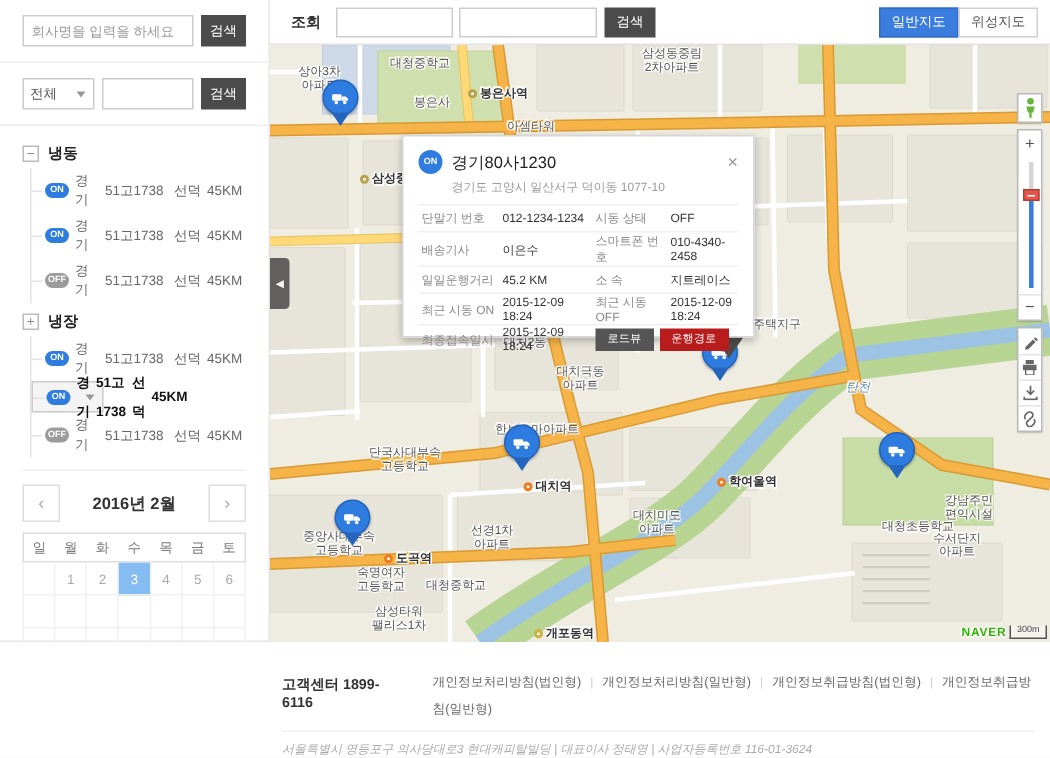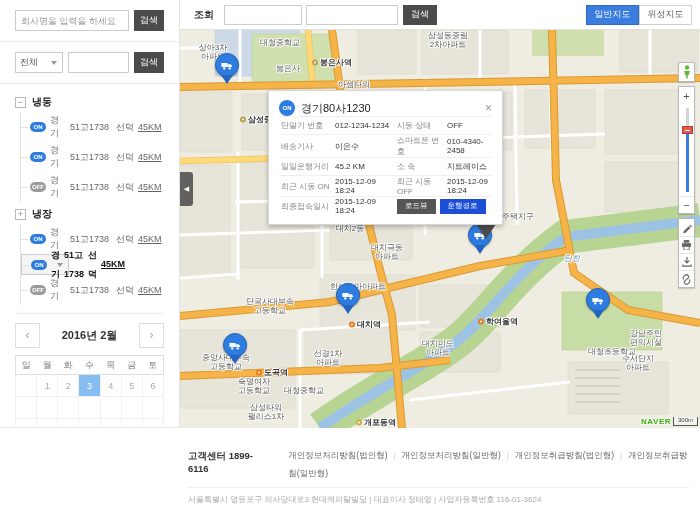--- a/index.html
+++ b/index.html
@@ -24,21 +24,21 @@
   .expander { width:11px; height:11px; border:1px solid #bbb; background:#fff; font-size:9px; line-height:9px; text-align:center; color:#888; cursor:pointer; }
   .gname { font-size:10px; font-weight:bold; color:#222; }
   .tree-children { margin-left:5px; border-left:1px solid #e3e3e3; }
   .tree-item { position:relative; display:flex; align-items:center; gap:4px; padding:2px 0 2px 9px; cursor:pointer; }
   .tree-item:before { content:''; position:absolute; left:0; top:50%; width:7px; height:1px; background:#e3e3e3; }
   .tree-item.sel { background:#f4f4f4; }
   .tree-item.sel .c { font-weight:bold; color:#111; }
   .badge { width:16px; height:10px; border-radius:6px; color:#fff; font-size:6px; font-weight:bold; text-align:center; line-height:10px; flex:none; }
   .badge.on { background:#2e7ce0; } .badge.off { background:#9b9b9b; }
   .c { font-size:9px; color:#666; }
-  .c.r { width:16px; } .c.p { width:42px; } .c.d { width:18px; } .c.k { width:26px;text-decoration:underline; }
+  .c.r { width:16px; } .c.p { width:42px; } .c.d { width:18px; } .c.k { width:26px; }
 
   
   .cal { margin:9px 15px 0; }
   .cal-nav { display:flex; align-items:center; justify-content:space-between; margin-bottom:7px; }
   .cal-btn { width:25px; height:25px; border:1px solid #ddd; background:#fff; color:#aaa; font-size:12px; line-height:23px; text-align:center; cursor:pointer; }
   .cal-title { font-size:11px; font-weight:bold; color:#333; }
   .cal table { width:100%; border-collapse:collapse; border:1px solid #ddd; }
   .cal th { height:19px; font-size:9px; color:#777; font-weight:normal; border-bottom:1px solid #ddd; }
   .cal td { height:22px; width:21px; text-align:center; font-size:9px; color:#aaa; border:1px solid #f1f1f1; cursor:pointer; }
   .cal td.today { background:#85bdf2; color:#fff; }
@@ -73,21 +73,21 @@
   .pu-badge { width:16px; height:16px; border-radius:50%; background:#2e7ce0; color:#fff; font-size:6px; font-weight:bold; display:flex; align-items:center; justify-content:center; flex:none; }
   .pu-title { font-size:11px; font-weight:normal; color:#222; }
   .pu-close { margin-left:auto; font-size:12px; color:#999; cursor:pointer; line-height:10px; }
   .pu-addr { font-size:8px; color:#999; margin:3px 0 6px 22px; }
   .pu-table { width:100%; border-collapse:collapse; }
   .pu-table td { border-top:1px solid #efefef; height:18px; font-size:8px; padding:0 2px; }
   .pu-l { color:#888; width:54px; } .pu-v { color:#333; width:62px; }
   .pu-l2 { color:#888; width:50px; } .pu-v2 { color:#333; }
   .pu-btns { display:flex; gap:4px; }
   .pu-btn { height:15px; border:none; color:#fff; font-size:7.5px; padding:0 8px; cursor:pointer; }
-  .pu-btn.dark { background:#555; } .pu-btn.blue { background:#1d4ed8; }
+  .pu-btn.dark { background:#555; } .pu-btn.blue { background:#b91c1c; }
 
   
   .collapse-tab { position:absolute; left:0; top:142px; width:13px; height:34px; background:#4a4a4a; color:#fff; font-size:7px; display:flex; align-items:center; justify-content:center; cursor:pointer; border-radius:0 3px 3px 0; opacity:.85; }
   .ctrl { position:absolute; left:498px; width:17px; background:#fff; border:1px solid #b9b9b9; box-shadow:0 1px 1px rgba(0,0,0,.15); }
   .ctrl-cell { height:17px; display:flex; align-items:center; justify-content:center; border-top:1px solid #e4e4e4; cursor:pointer; color:#555; font-size:11px; }
   .ctrl-cell:first-child { border-top:none; }
   .roadview-box { top:32px; height:20px; display:flex; align-items:center; justify-content:center; cursor:pointer; }
   .zoombox { top:56px; }
   .slider { position:relative; height:92px; cursor:pointer; }
   .slider .track { position:absolute; left:7px; top:4px; width:3px; height:84px; background:#d5d5d5; }
@@ -98,21 +98,21 @@
   .scalebar { position:absolute; right:2px; bottom:2px; font-size:6px; color:#444; border-left:1px solid #555; border-right:1px solid #555; border-bottom:1px solid #555; padding:0 4px 1px; line-height:7px; background:rgba(255,255,255,.4); }
   .naver { position:absolute; right:29px; bottom:2px; font-size:8px; font-weight:bold; color:#2db400; letter-spacing:.5px; text-shadow:1px 0 0 #fff,-1px 0 0 #fff,0 1px 0 #fff,0 -1px 0 #fff; }
 
   
   .footer { position:absolute; left:0; top:428px; width:700px; height:77px; background:#fff; padding:16px 10px 0 188px; }
   .f-row1 { display:flex; align-items:center; }
   .f-cc { font-size:9.5px; font-weight:bold; color:#333; margin-right:22px; }
   .f-link { font-size:8.5px; color:#666; cursor:pointer; }
   .f-bar { color:#ccc; font-size:8px; margin:0 6px; }
   .f-sep { border-top:1px solid #f0f0f0; margin:7px 0 6px; }
-  .f-addr { font-size:8px; color:#aaa; margin-bottom:4px; }
+  .f-addr { font-size:8px; color:#aaa; margin-bottom:4px;font-style:italic; }
 </style>
 </head>
 <body>
 
 <div class="page">
 
   <div class="sidebar">
 
     <div class="srch-wrap">
       <div class="srch-row">
@@ -443,20 +443,21 @@
         </div>
       </div>
 
     <div class="popup-tail"></div>
     <div class="popup">
       <div class="pu-head">
         <span class="pu-badge">ON</span>
         <span class="pu-title">경기80사1230</span>
         <span class="pu-close">×</span>
       </div>
+      <div class="pu-addr">경기도 고양시 일산서구 덕이동 1077-10</div>
       <table class="pu-table">
           <tbody id="popup-rows">
             <tr>
               <td class="pu-l">단말기 번호</td>
      <td class="pu-v">012-1234-1234</td>
               <td class="pu-l2">시동 상태</td>
              <td class="pu-v2">OFF</td>
             </tr>
             <tr>
               <td class="pu-l">배송기사</td>

